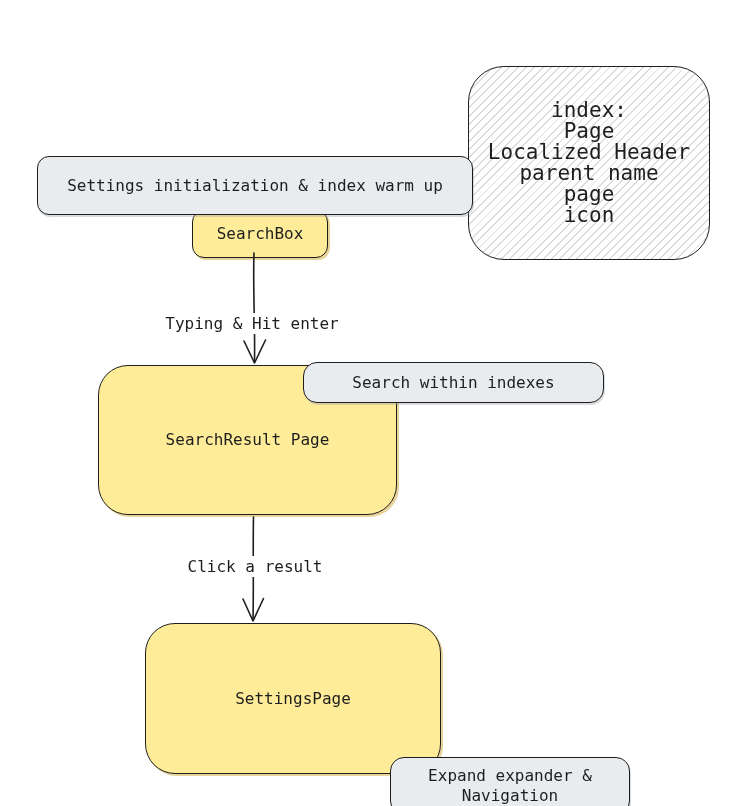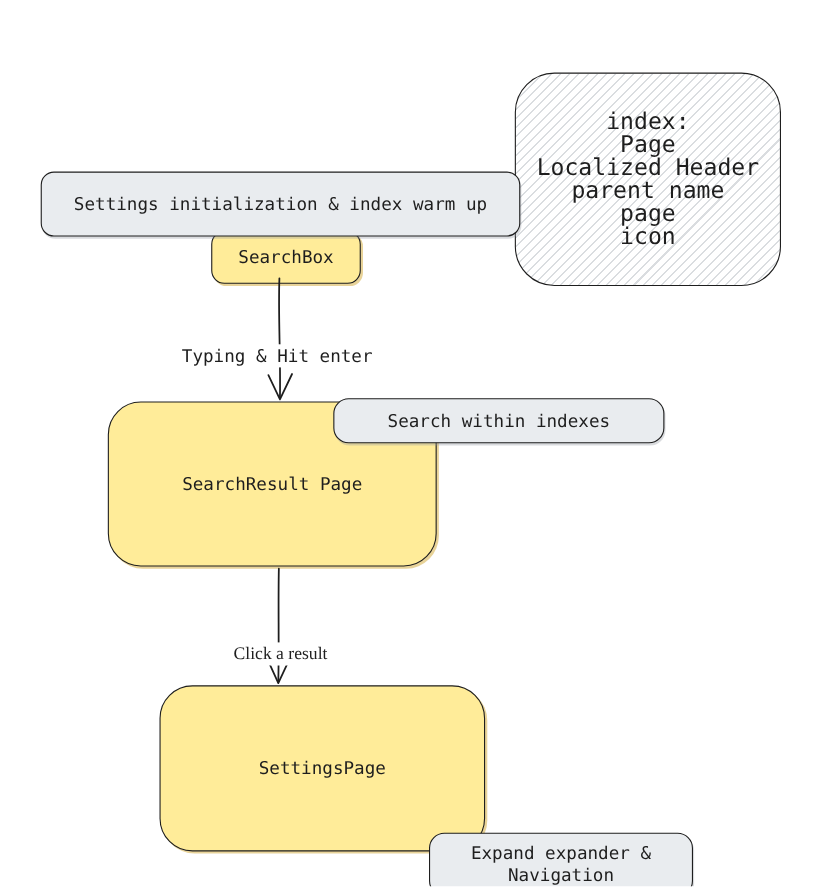--- a/index.html
+++ b/index.html
@@ -81,21 +81,21 @@
   }
   
   #note-index      { left: 468px; top: 66px;  width: 242px; height: 194px; border-radius: 36px; }
   #settings-init   { left: 37px;  top: 112px; width: 436px; height: 59px;  border-radius: 12px; z-index: 3; }
   #search-box      { left: 192px; top: 210px; width: 136px; height: 48px;  border-radius: 12px; }
   #arrow-typing    { left: 225px; top: 252px; width: 60px;  height: 114px; }
   #label-typing    { left: 252px; top: 301px; margin-top: 12px; }
   #search-result   { left: 98px;  top: 365px; width: 299px; height: 150px; border-radius: 30px; }
   #search-within   { left: 303px; top: 318px; width: 301px; height: 41px;  border-radius: 14px; z-index: 3; }
   #arrow-click     { left: 224px; top: 515px; width: 60px;  height: 110px; }
-  #label-click     { left: 255px; top: 584px; font-family: Liberation Serif, serif; }
+  #label-click     { left: 255px; top: 556px; }
   #settings-page   { left: 112px; top: 623px; width: 296px; height: 151px; border-radius: 30px; margin-left: 33px; }
   #expand-nav      { left: 390px; top: 713px; width: 240px; height: 58px;  border-radius: 14px; z-index: 3; }
 </style>
 </head>
 <body>
 
 <div class="canvas">
 
   <div class="node note" id="note-index">
     <span>index:</span>

